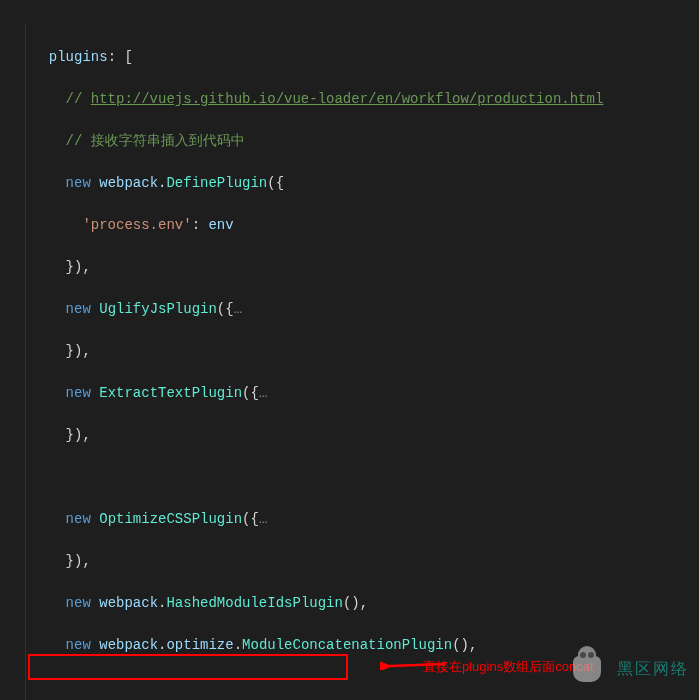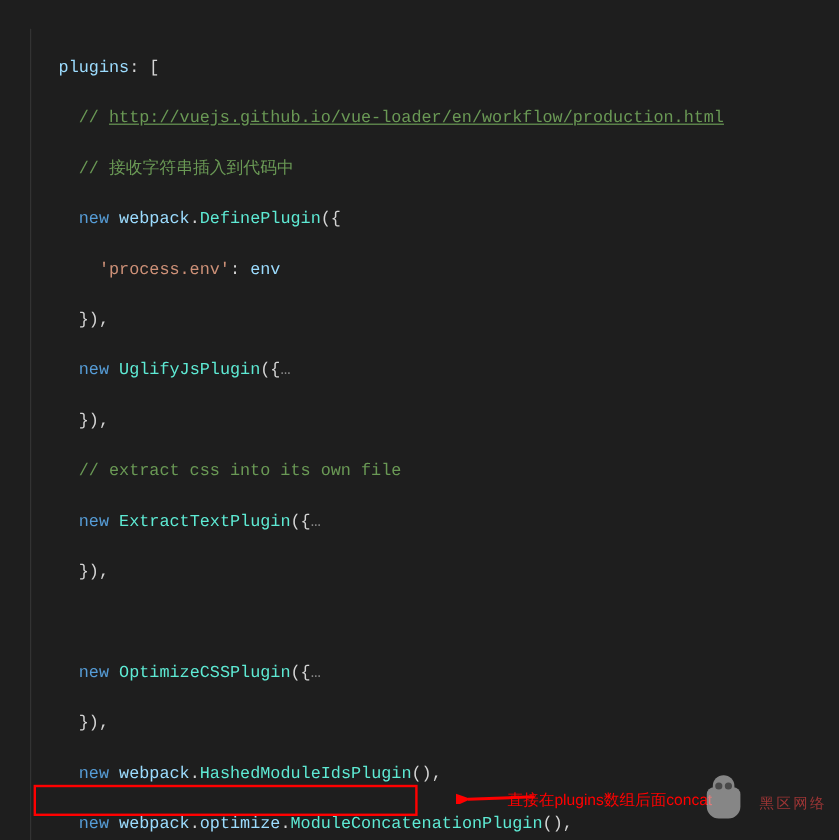--- a/index.html
+++ b/index.html
@@ -95,43 +95,42 @@
       position: absolute;
       width: 6px;
       height: 6px;
       background: #666;
       border-radius: 50%;
       top: -4px;
       left: 7px;
       box-shadow: 8px 0 0 #666;
     }
     .watermark-text {
-      color: #ef4444;
-      font-size: 12px;
+      color: #14b8a6;
+      font-size: 16px;
       font-family: 'Microsoft YaHei', sans-serif;
       letter-spacing: 2px;
       margin-left: 10px;
     }
     .empty-line { height: 21px; }
   </style>
 </head>
 <body>
 
 <div class="editor">
   <div class="gutter"></div>
   <div class="code">
 <div class="line"><span><span class="var">  plugins</span><span class="punc">: [</span></span></div>
 <div class="line"><span class="cmt">    // </span><span class="url">http://vuejs.github.io/vue-loader/en/workflow/production.html</span></div>
 <div class="line"><span class="cmt">    // 接收字符串插入到代码中</span></div>
 <div class="line">    <span class="kw">new</span><span class="var"> webpack</span><span class="punc">.</span><span class="cls">DefinePlugin</span><span class="punc">({</span></div>
 <div class="line"><span class="str">      'process.env'</span><span class="punc">: </span><span class="var">env</span></div>
 <div class="line"><span class="punc">    }),</span></div>
 <div class="line">    <span class="kw">new</span> <span class="cls">UglifyJsPlugin</span><span class="punc">({</span><span class="dots">…</span></div>
 <div class="line"><span class="punc">    }),</span></div>
-<div class="line"><span class="cmt">    // extract css into its own file</span></div>
 <div class="line">    <span class="kw">new</span> <span class="cls">ExtractTextPlugin</span><span class="punc">({</span><span class="dots">…</span></div>
 <div class="line"><span class="punc">    }),</span></div>
 <div class="empty-line"></div>
 <div class="line">    <span class="kw">new</span> <span class="cls">OptimizeCSSPlugin</span><span class="punc">({</span><span class="dots">…</span></div>
 <div class="line"><span class="punc">    }),</span></div>
 <div class="line">    <span class="kw">new</span><span class="var"> webpack</span><span class="punc">.</span><span class="cls">HashedModuleIdsPlugin</span><span class="punc">(),</span></div>
 <div class="line">    <span class="kw">new</span><span class="var"> webpack</span><span class="punc">.</span><span class="var">optimize</span><span class="punc">.</span><span class="cls">ModuleConcatenationPlugin</span><span class="punc">(),</span></div>
 
 
 

